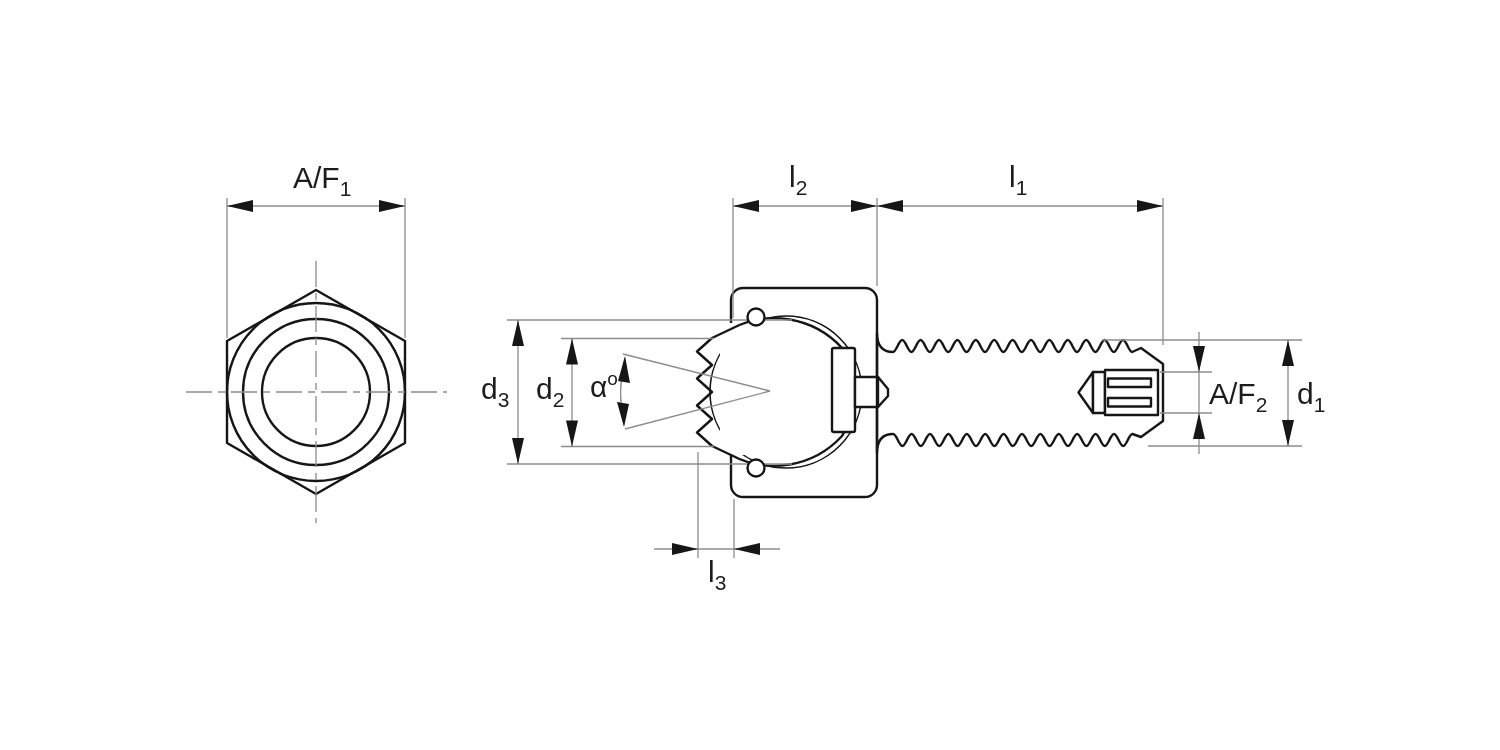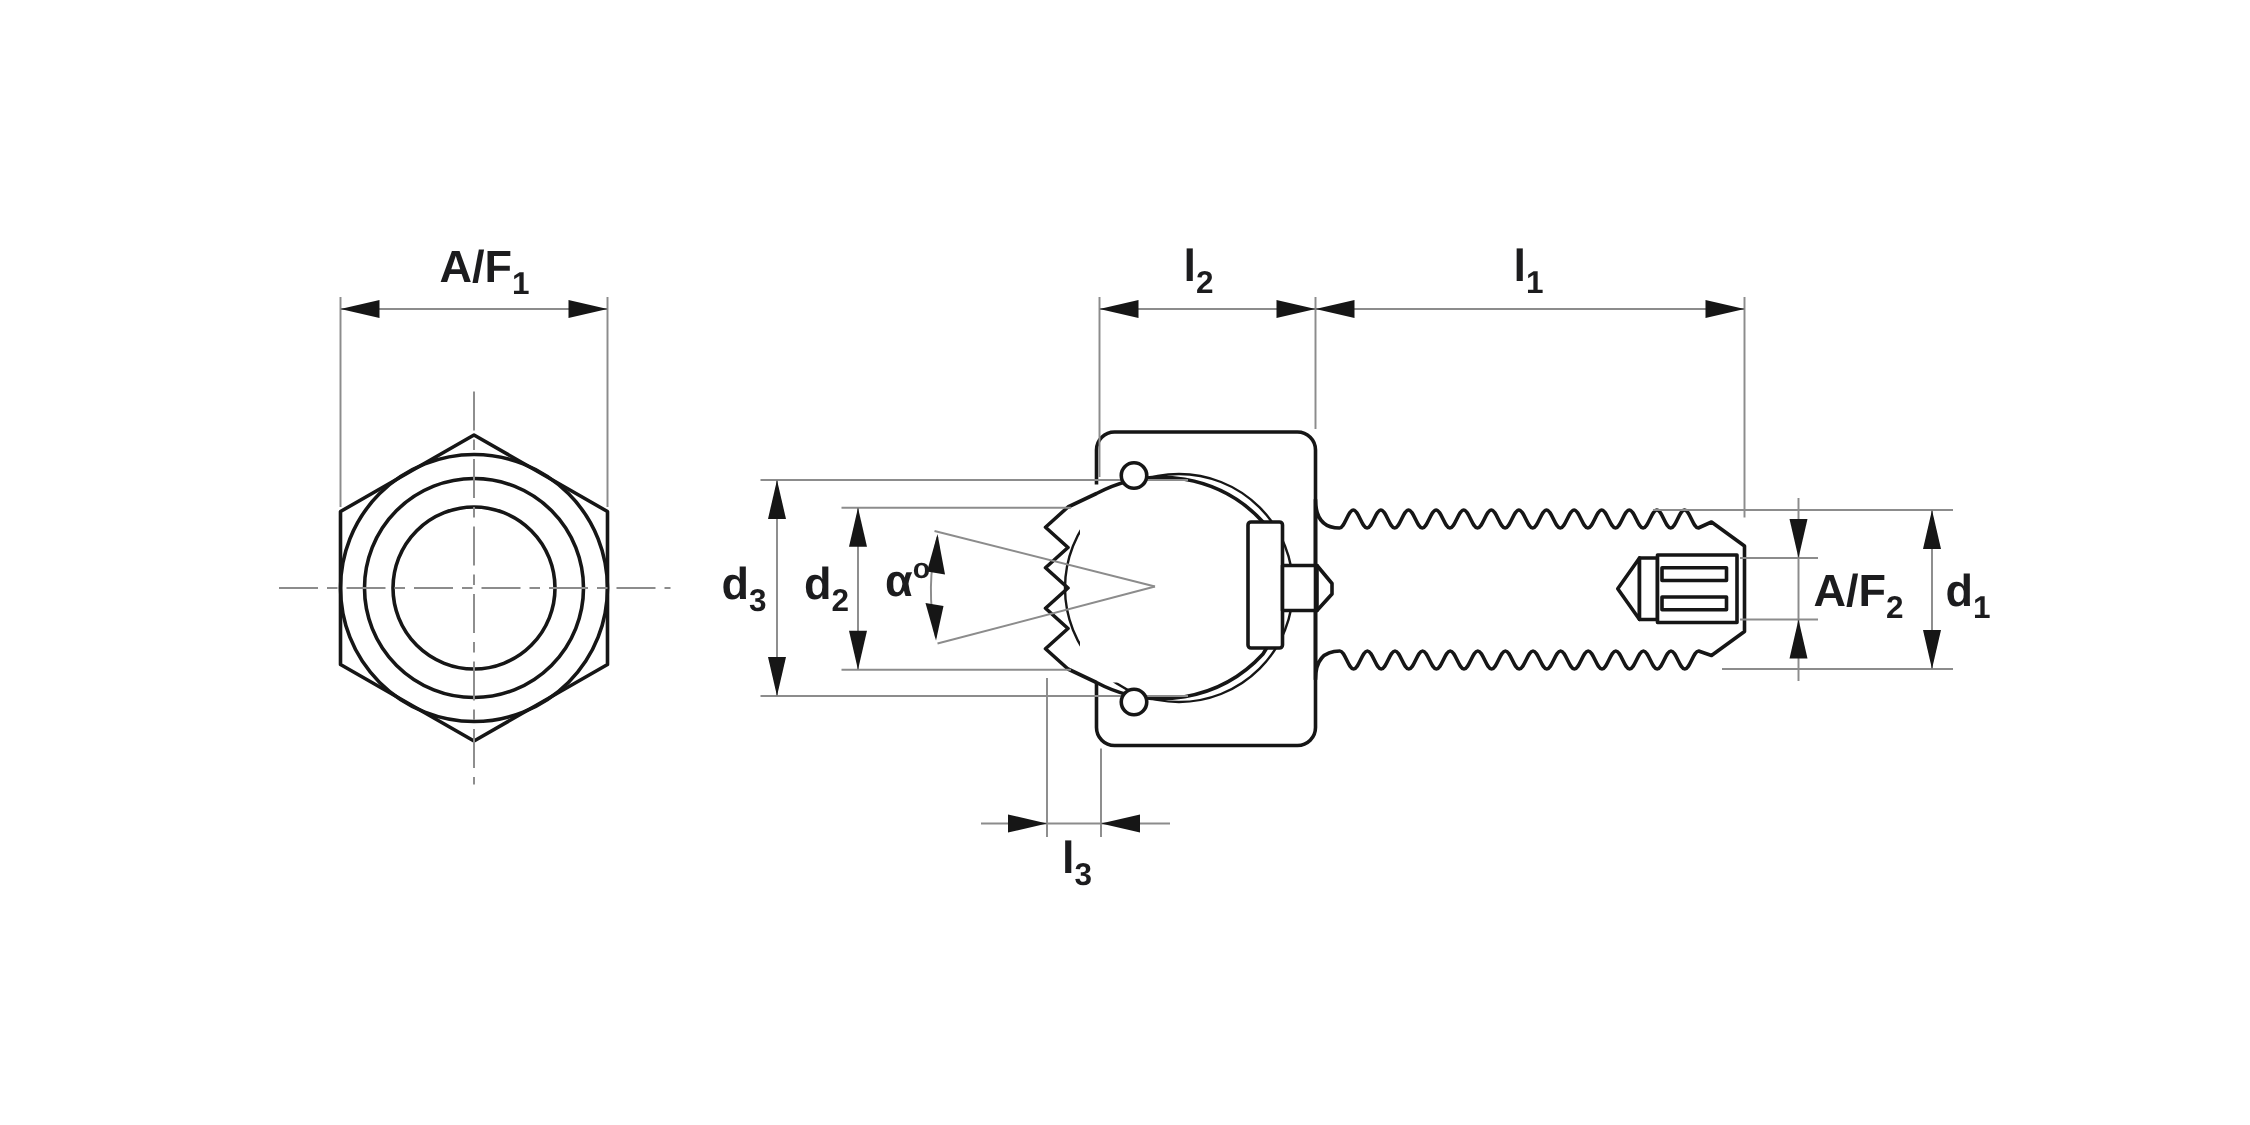--- a/index.html
+++ b/index.html
@@ -1,19 +1,19 @@
 <!DOCTYPE html>
 <html style="--background: #ffffff; --outline: #161616; --dimline: #8c8c8c; --text: #1c1c1e;"><head>
 <meta charset="utf-8">
 <style>
   :root{
     --background:#ffffff; --outline:#161616; --dimline:#8c8c8c; --text:#1c1c1e;
   }
   html,body{margin:0;padding:0;background:var(--background);}
-  .stage{position:relative;width:1500px;height:750px;background:var(--background);overflow:hidden;font-weight:bold;}
+  .stage{position:relative;width:1500px;height:750px;background:var(--background);overflow:hidden;}
   svg{display:block;}
   .outline{fill:none;stroke:var(--outline);stroke-width:2.4;stroke-linejoin:round;stroke-linecap:round;}
   .white{fill:var(--background);}
   .thin{stroke:var(--dimline);stroke-width:1.3;fill:none;stroke-linecap:butt;}
   .pocket{stroke:var(--outline);stroke-width:1.6;}
   .arrow{fill:var(--outline);stroke:none;}
   .hatchline{stroke:var(--outline);stroke-width:2.1;}
   .meshline{stroke:var(--outline);stroke-width:1.7;}
   .lbl{font-family:"Liberation Sans",sans-serif;font-size:30px;fill:var(--text);}
   .sub{font-size:21px;}

